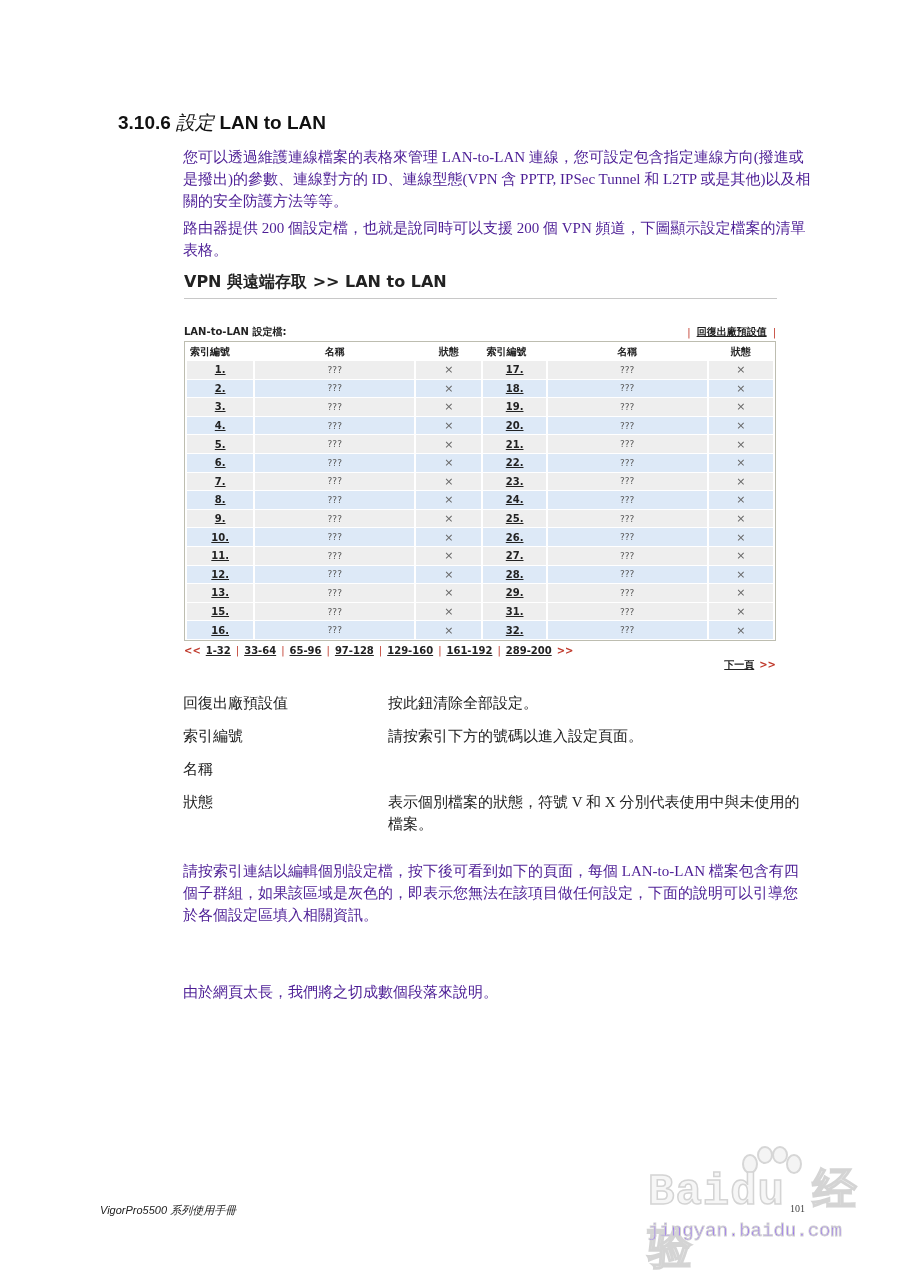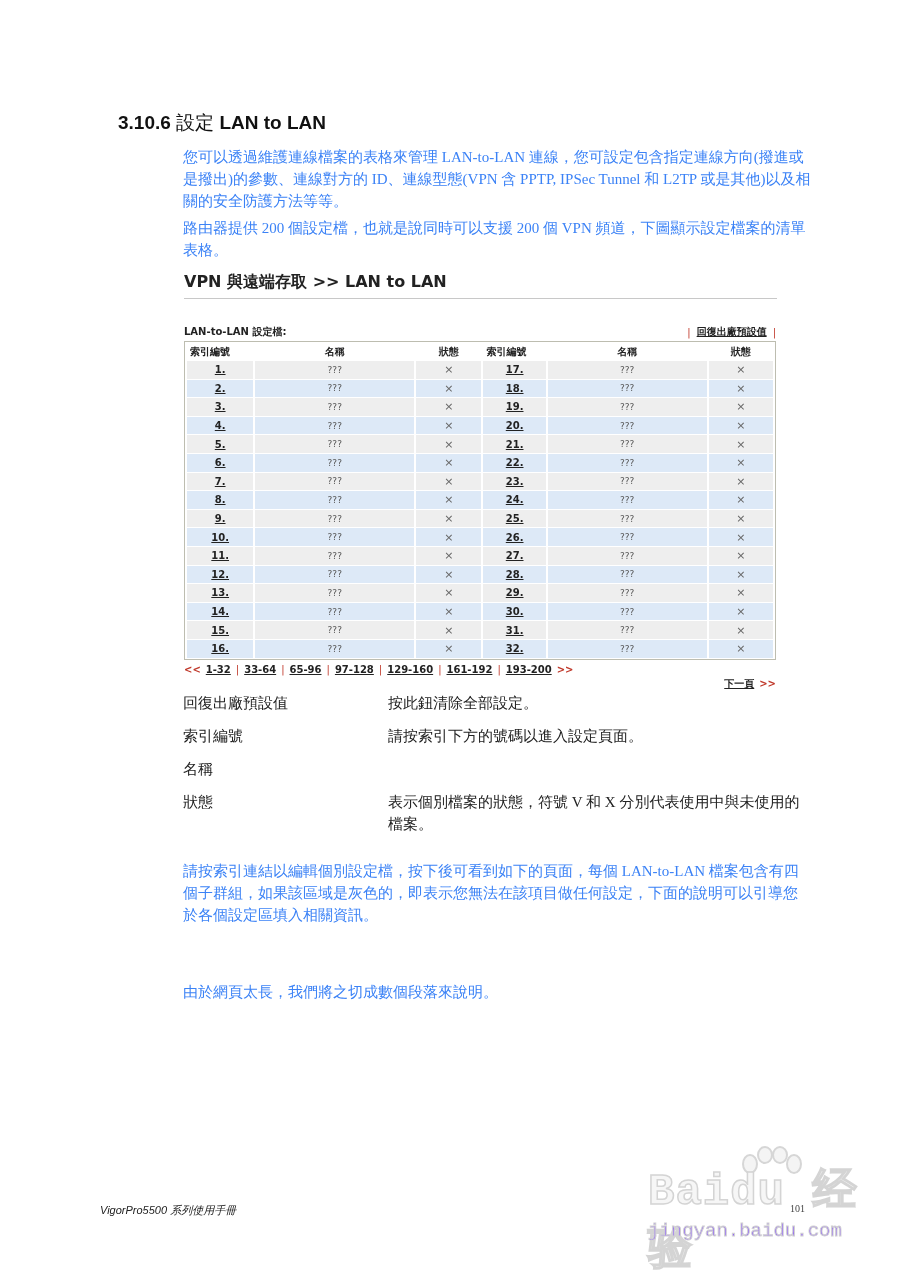--- a/index.html
+++ b/index.html
@@ -7,24 +7,24 @@
     width:904px; height:1280px; background:#ffffff; position:relative;
     font-family:"DejaVu Serif","Liberation Serif",serif; color:#222;
     overflow:hidden;
   }
   .h-section {
     position:absolute; left:118px; top:110px;
     font-family:"Liberation Sans","DejaVu Sans",sans-serif;
     font-size:19px; font-weight:bold; color:#111; margin:0;
   }
   .h-section .num { font-weight:bold; }
-  .h-section .zh { font-weight:normal; }
+  .h-section .zh { font-weight:normal;font-style:italic; }
   .para {
     position:absolute; left:183px; width:628px;
-    font-size:15px; line-height:22px; margin:0; color:#3b82f6;
+    font-size:15px; line-height:22px; margin:0; color:#4c1d95;
     font-family:"Liberation Serif","DejaVu Serif",serif;
   }
   .p1 { top:146px; }
   .p2 { top:217px; }
   .p3 { top:860px; }
   .p4 { top:936px;margin-top:45px; }
 
   
   .shot {
     position:absolute; left:184px; top:274px; width:594px;
@@ -235,28 +235,20 @@
             <td class="st">×</td>
           </tr>
           <tr class="odd">
             <td class="idx"><a>13.</a></td>
             <td class="nm">???</td>
             <td class="st">×</td>
             <td class="idx"><a>29.</a></td>
             <td class="nm">???</td>
             <td class="st">×</td>
           </tr>
-          <tr class="even">
-            <td class="idx"><a>14.</a></td>
-            <td class="nm">???</td>
-            <td class="st">×</td>
-            <td class="idx"><a>30.</a></td>
-            <td class="nm">???</td>
-            <td class="st">×</td>
-          </tr>
           <tr class="odd">
             <td class="idx"><a>15.</a></td>
             <td class="nm">???</td>
             <td class="st">×</td>
             <td class="idx"><a>31.</a></td>
             <td class="nm">???</td>
             <td class="st">×</td>
           </tr>
           <tr class="even">
             <td class="idx"><a>16.</a></td>
@@ -278,21 +270,21 @@
         <a>33-64</a>
         <span class="sep">|</span>
         <a>65-96</a>
         <span class="sep">|</span>
         <a>97-128</a>
         <span class="sep">|</span>
         <a>129-160</a>
         <span class="sep">|</span>
         <a>161-192</a>
         <span class="sep">|</span>
-        <a>193-200</a>
+        <a>289-200</a>
         <span class="arrow">&gt;&gt;</span>
       </div>
     <div class="right">
       <a>下一頁</a>
       <span class="arrow">&gt;&gt;</span>
     </div>
   </div>
 </div>
 
 <div class="defs">

